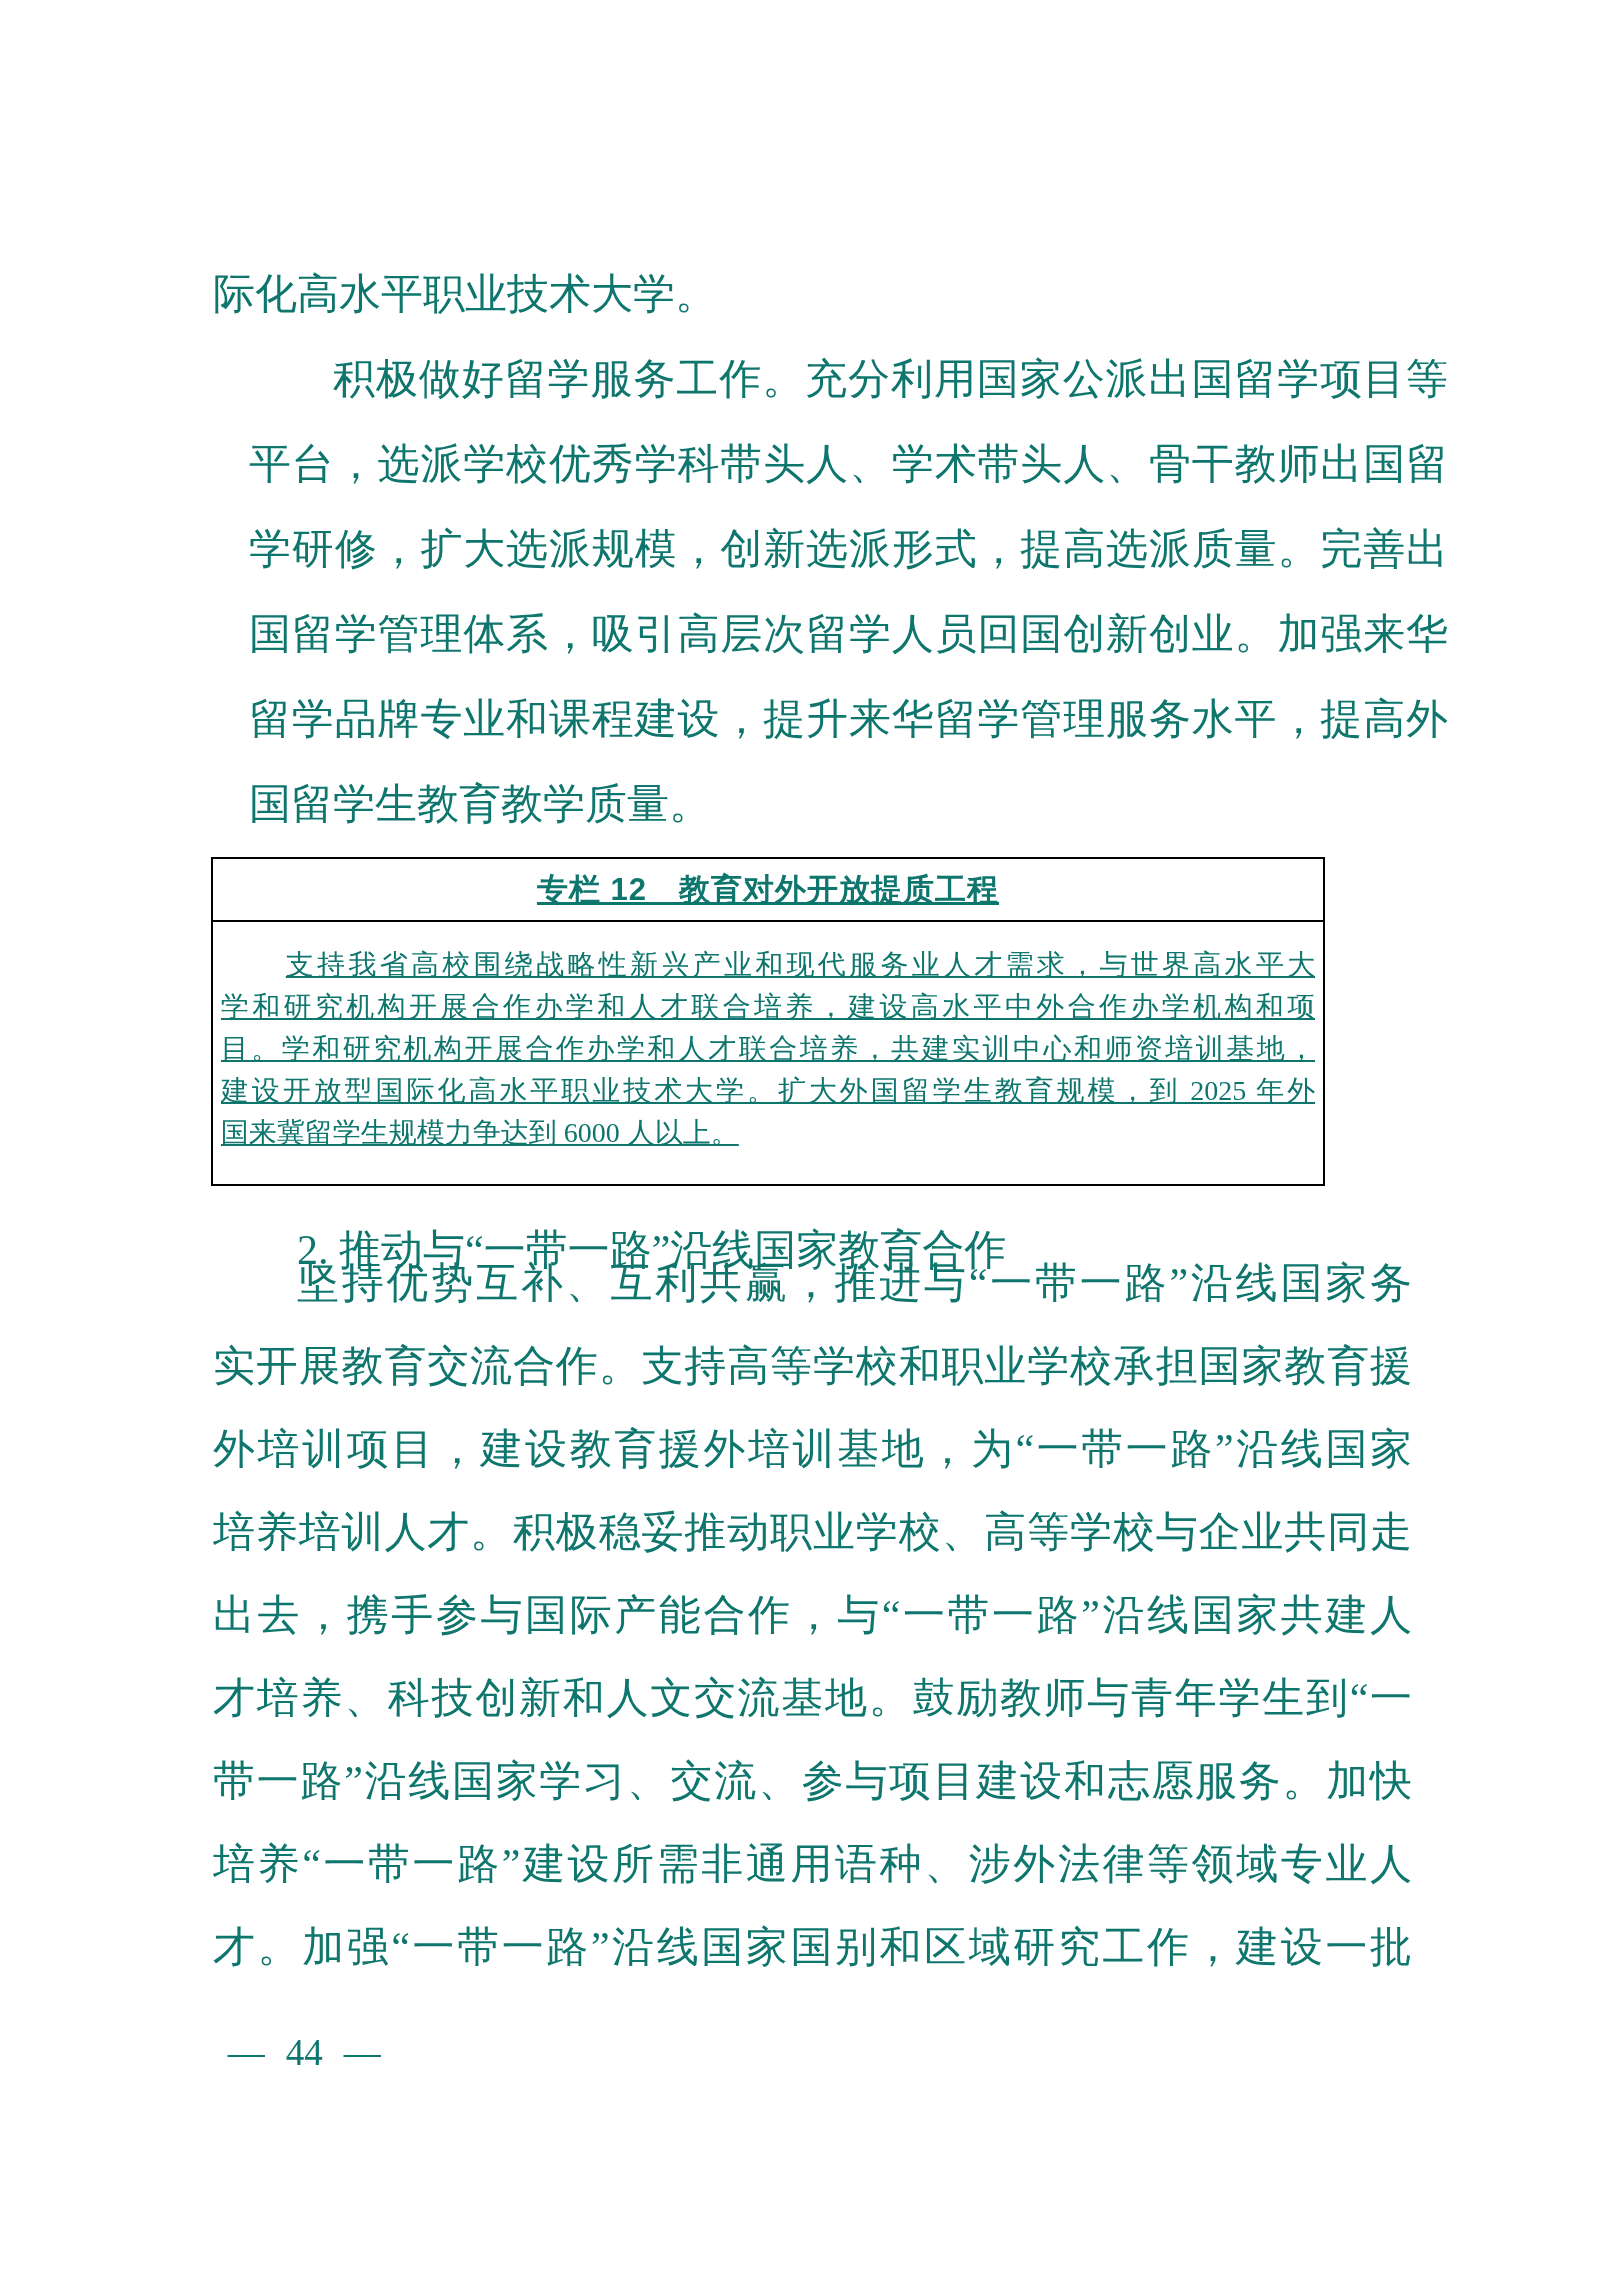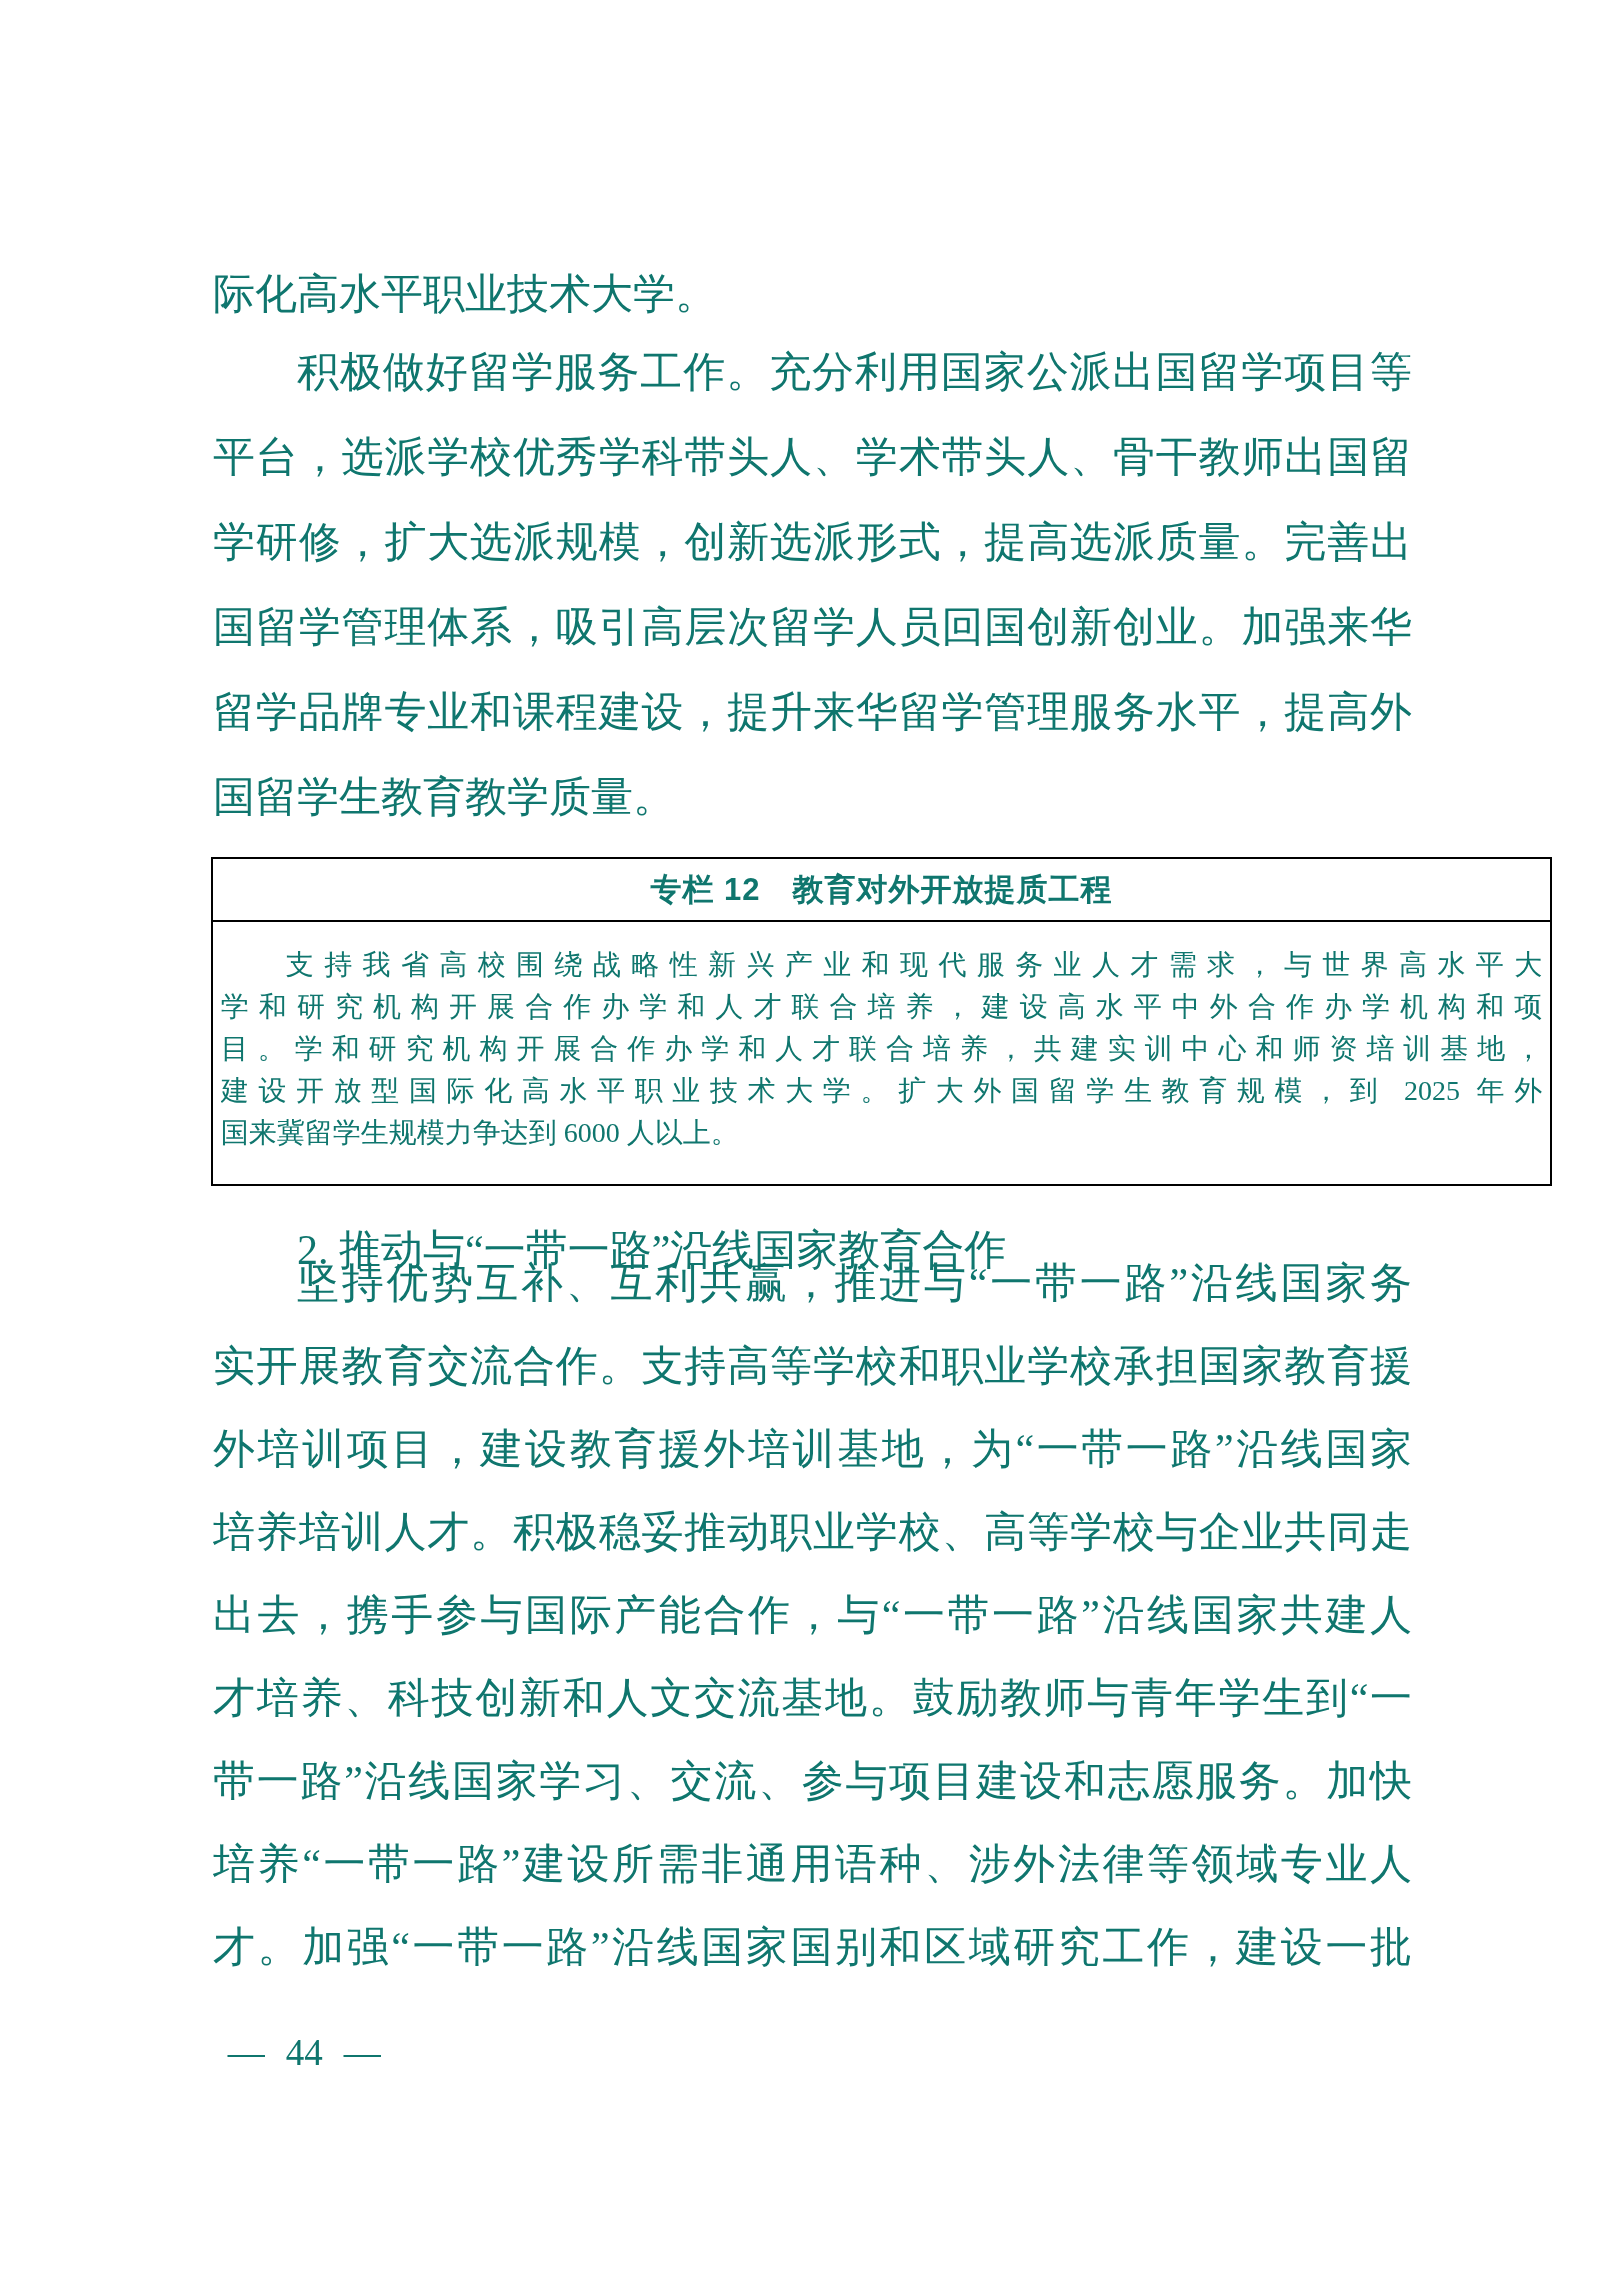--- a/index.html
+++ b/index.html
@@ -18,21 +18,21 @@
   }
   .content {
     position: absolute;
     left: 213px;
     top: 0;
     width: 1199px;
     height: 2294px;
   }
   .para { position: absolute; left: 0; width: 100%; }
   #para-continuation { top: 252px; }
-  #para-study-abroad { top: 330px; }
+  #para-study-abroad { top: 337px; margin-left: 36px; }
   #section-heading   { top: 1208px; }
   #para-belt-road    { top: 1242px; }
 
   .ln {
     font-size: 42px;
     line-height: 85px;
     height: 85px;
     overflow: hidden;
   }
   #para-belt-road .ln {
@@ -41,25 +41,26 @@
   }
   .jl { text-align: justify; text-align-last: justify; }
   .al { text-align: left; }
   .ind { text-indent: 84px; }
 
   
   .callout-box {
     position: absolute;
     left: -2px;
     top: 857px;
-    width: 1341px;
+    width: 1114px;
     height: 329px;
     border: 2.9px solid #000000;
     box-sizing: border-box;
     background: #ffffff;
+    text-decoration: underline;
   }
   .box-title {
     height: 61px;
     line-height: 61px;
     text-align: center;
     font-family: "Liberation Sans", "DejaVu Sans", sans-serif;
     font-weight: bold;
     font-size: 31px;
     border-bottom: 2px solid #000000;
     letter-spacing: 1px;

